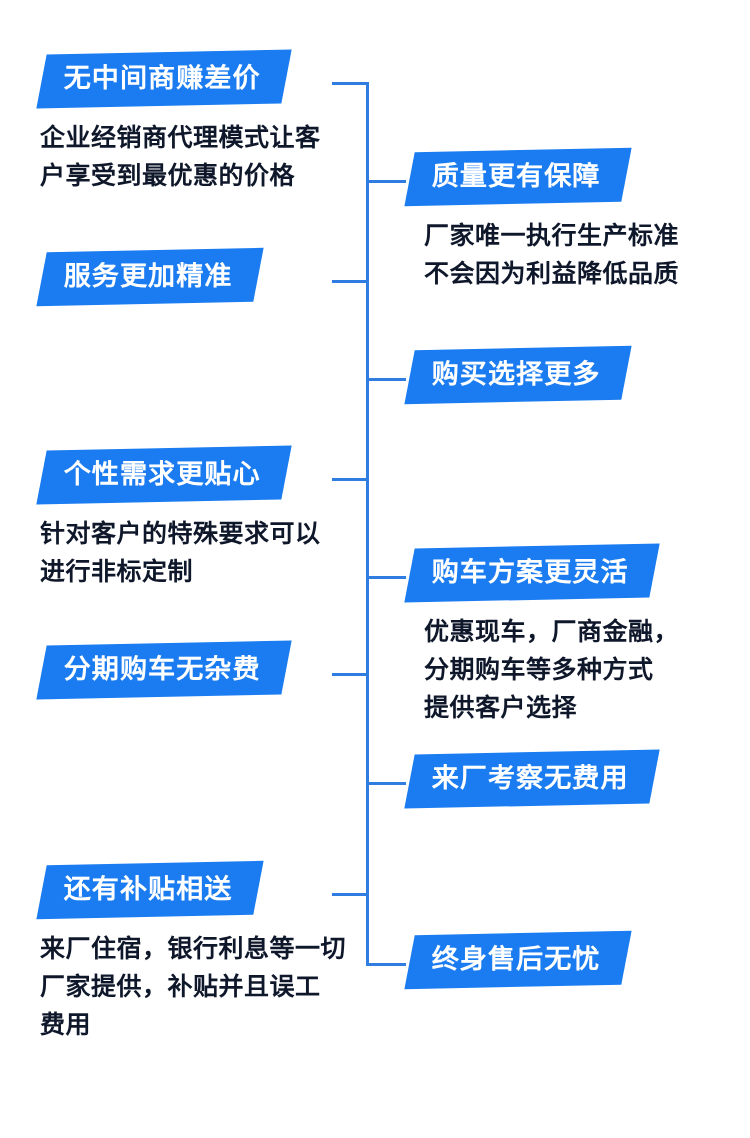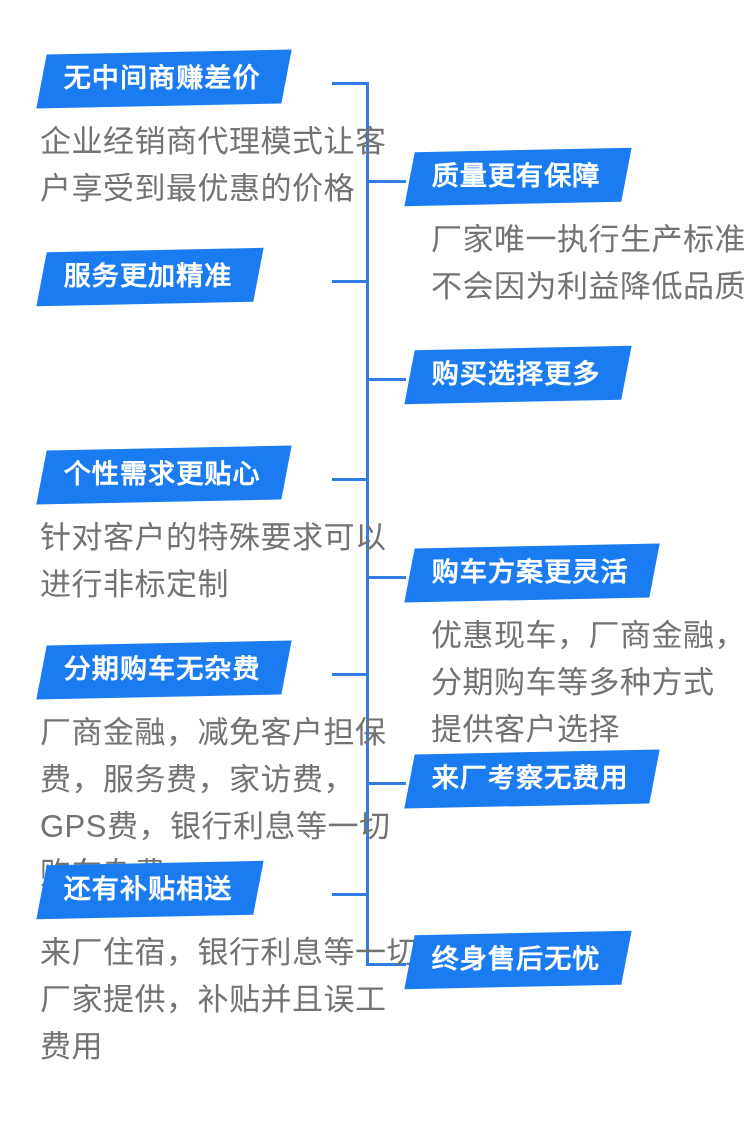--- a/index.html
+++ b/index.html
@@ -60,32 +60,33 @@
   }
   .banner.tilt {
     transform: skewX(-12deg) rotate(-1.2deg);
   }
   .banner.tilt span {
     transform: skewX(12deg) rotate(1.2deg);
   }
 
   .desc {
     margin-top: 12px;
-    color: #737373;
-    font-size: 31px;
+    color: #0f172a;
+    font-size: 25px;
     line-height: 1.52;
     letter-spacing: 0.5px;
     white-space: pre-line;
+    font-weight: bold;
   }
 
   .left .banner { margin-left: 6px; }
   .left .desc { margin-left: 4px; }
 
   .right .banner { margin-left: 4px; }
-  .right .desc { margin-left: 25px; }
+  .right .desc { margin-left: 18px; }
 </style>
 </head>
 <body>
 
 <div id="canvas">
 
   <div class="spine spine-v" style="left:366px; top:82px; height:884px;"></div>
 
   <div class="spine spine-h" style="left:332px; top:82px; width:36px;"></div>
   <div class="spine spine-h" style="left:332px; top:280px; width:36px;"></div>
@@ -118,24 +119,20 @@
       <span>个性需求更贴心</span>
     </div>
     <div class="desc">针对客户的特殊要求可以
 进行非标定制</div>
   </div>
 
   <div class="item left" style="left:36px; top:643px;">
     <div class="banner tilt">
       <span>分期购车无杂费</span>
     </div>
-    <div class="desc">厂商金融，减免客户担保
-费，服务费，家访费，
-GPS费，银行利息等一切
-购车杂费</div>
   </div>
 
   <div class="item left" style="left:36px; top:863px;">
     <div class="banner tilt">
       <span>还有补贴相送</span>
     </div>
     <div class="desc">来厂住宿，银行利息等一切
 厂家提供，补贴并且误工
 费用</div>
   </div>

